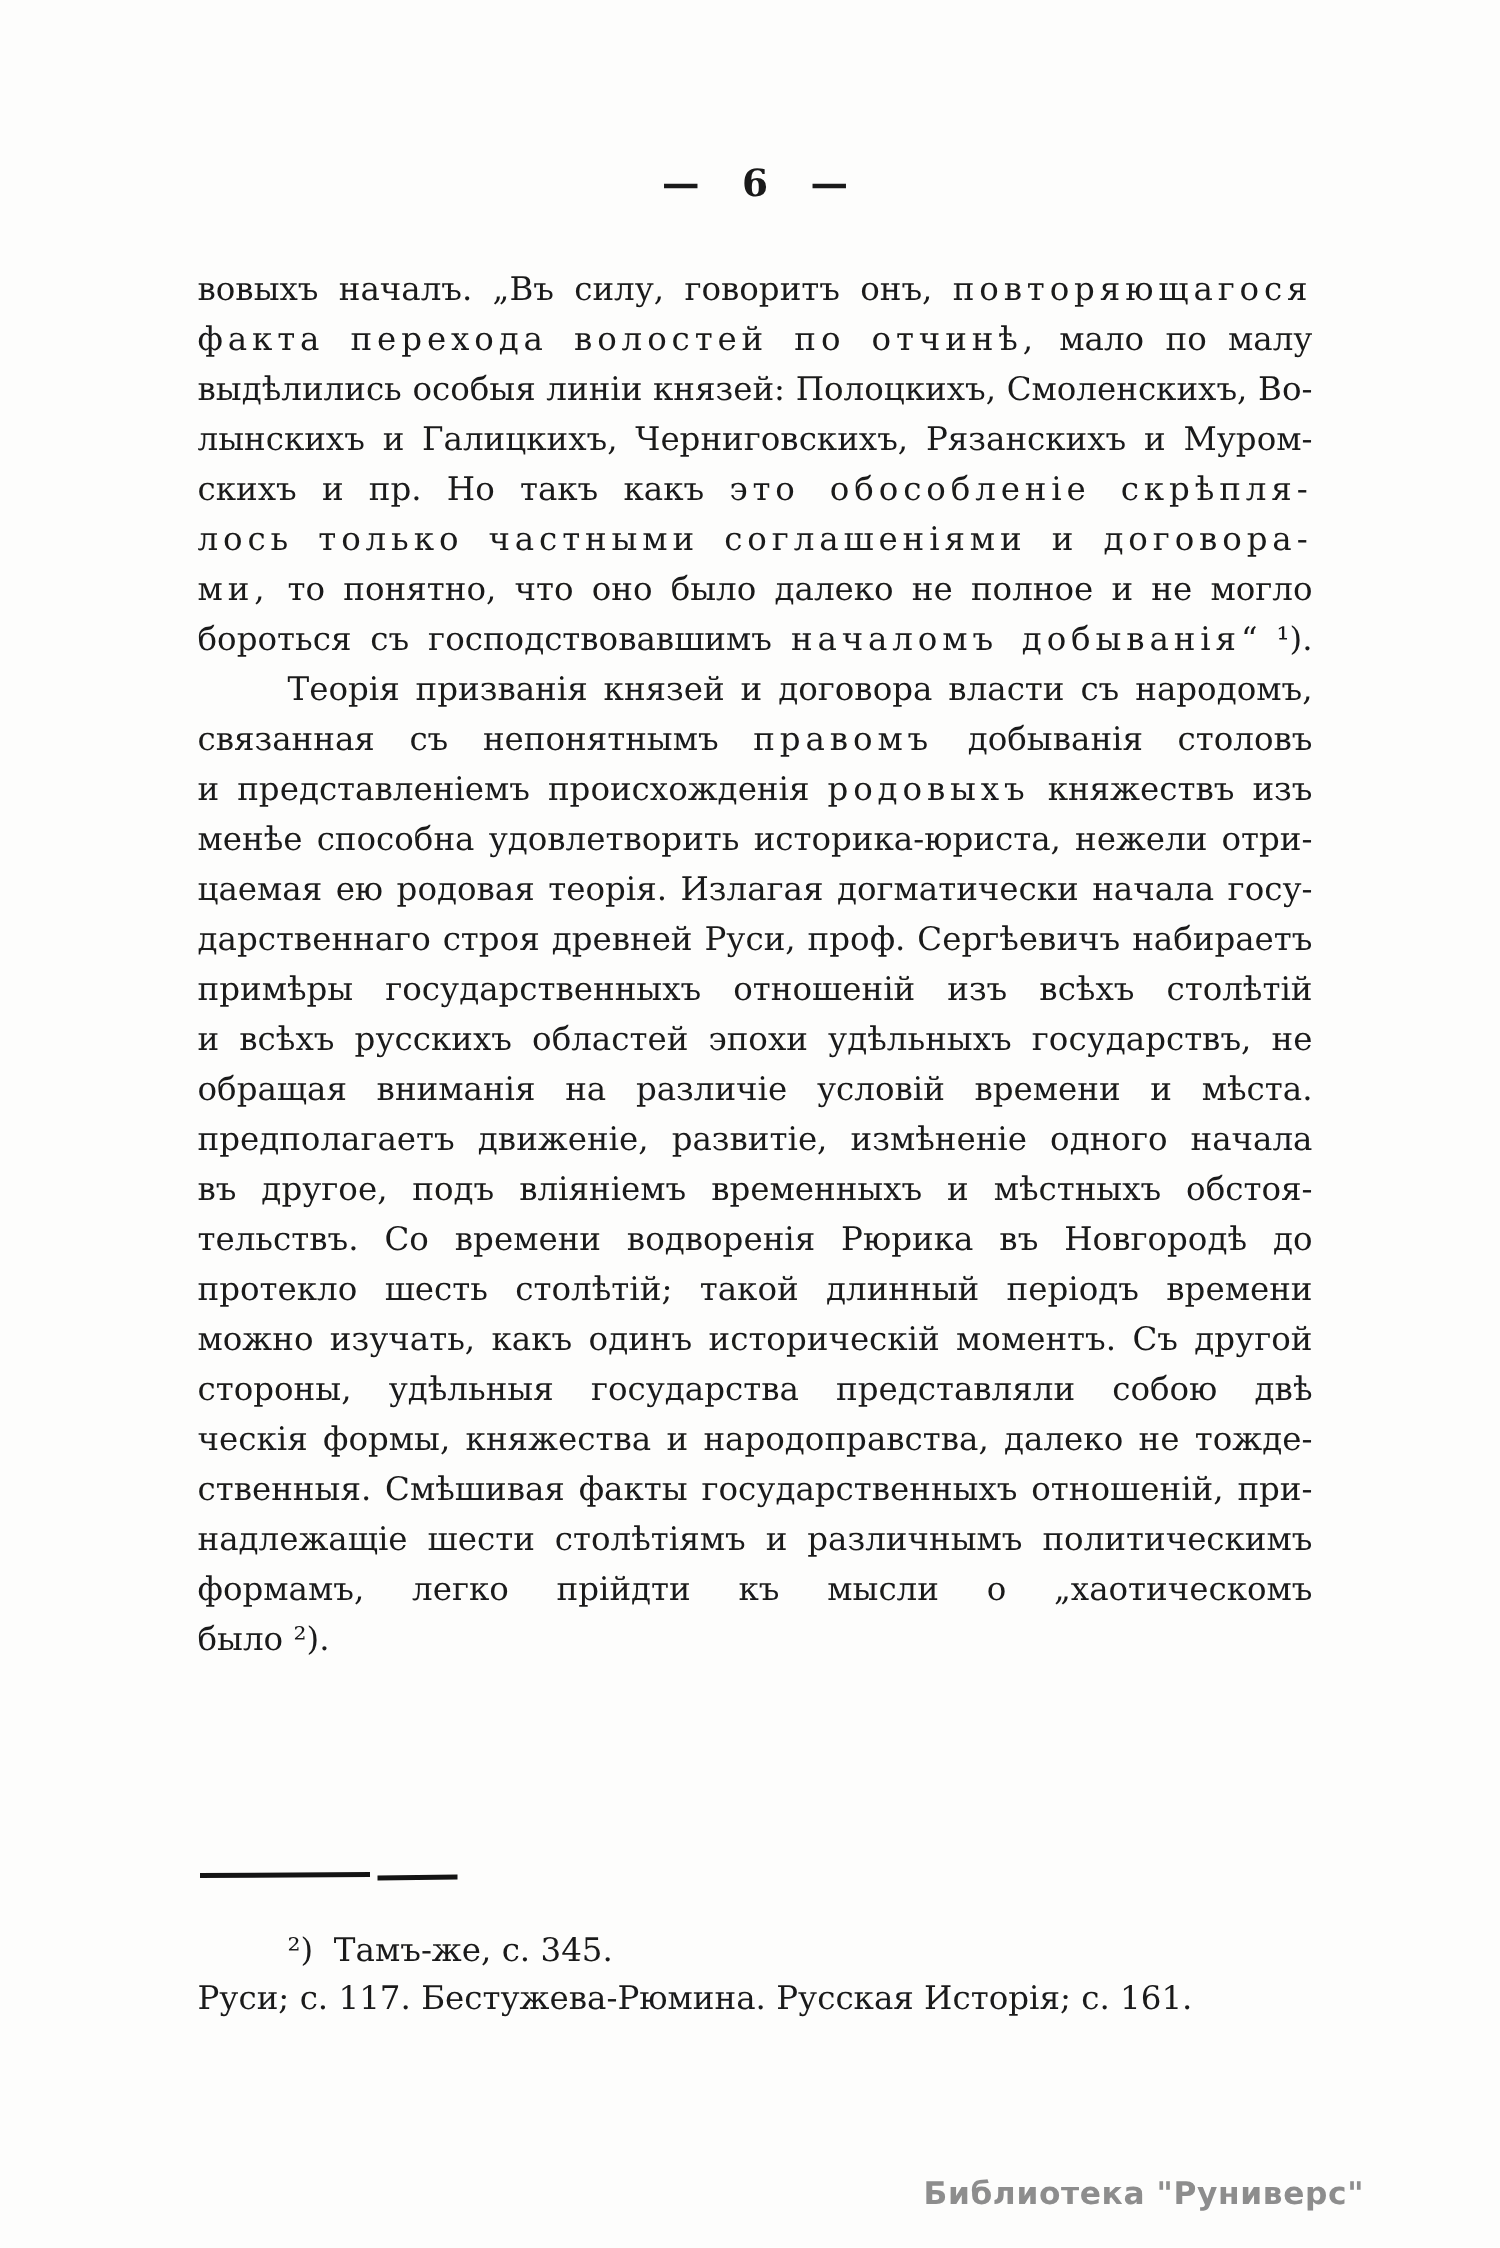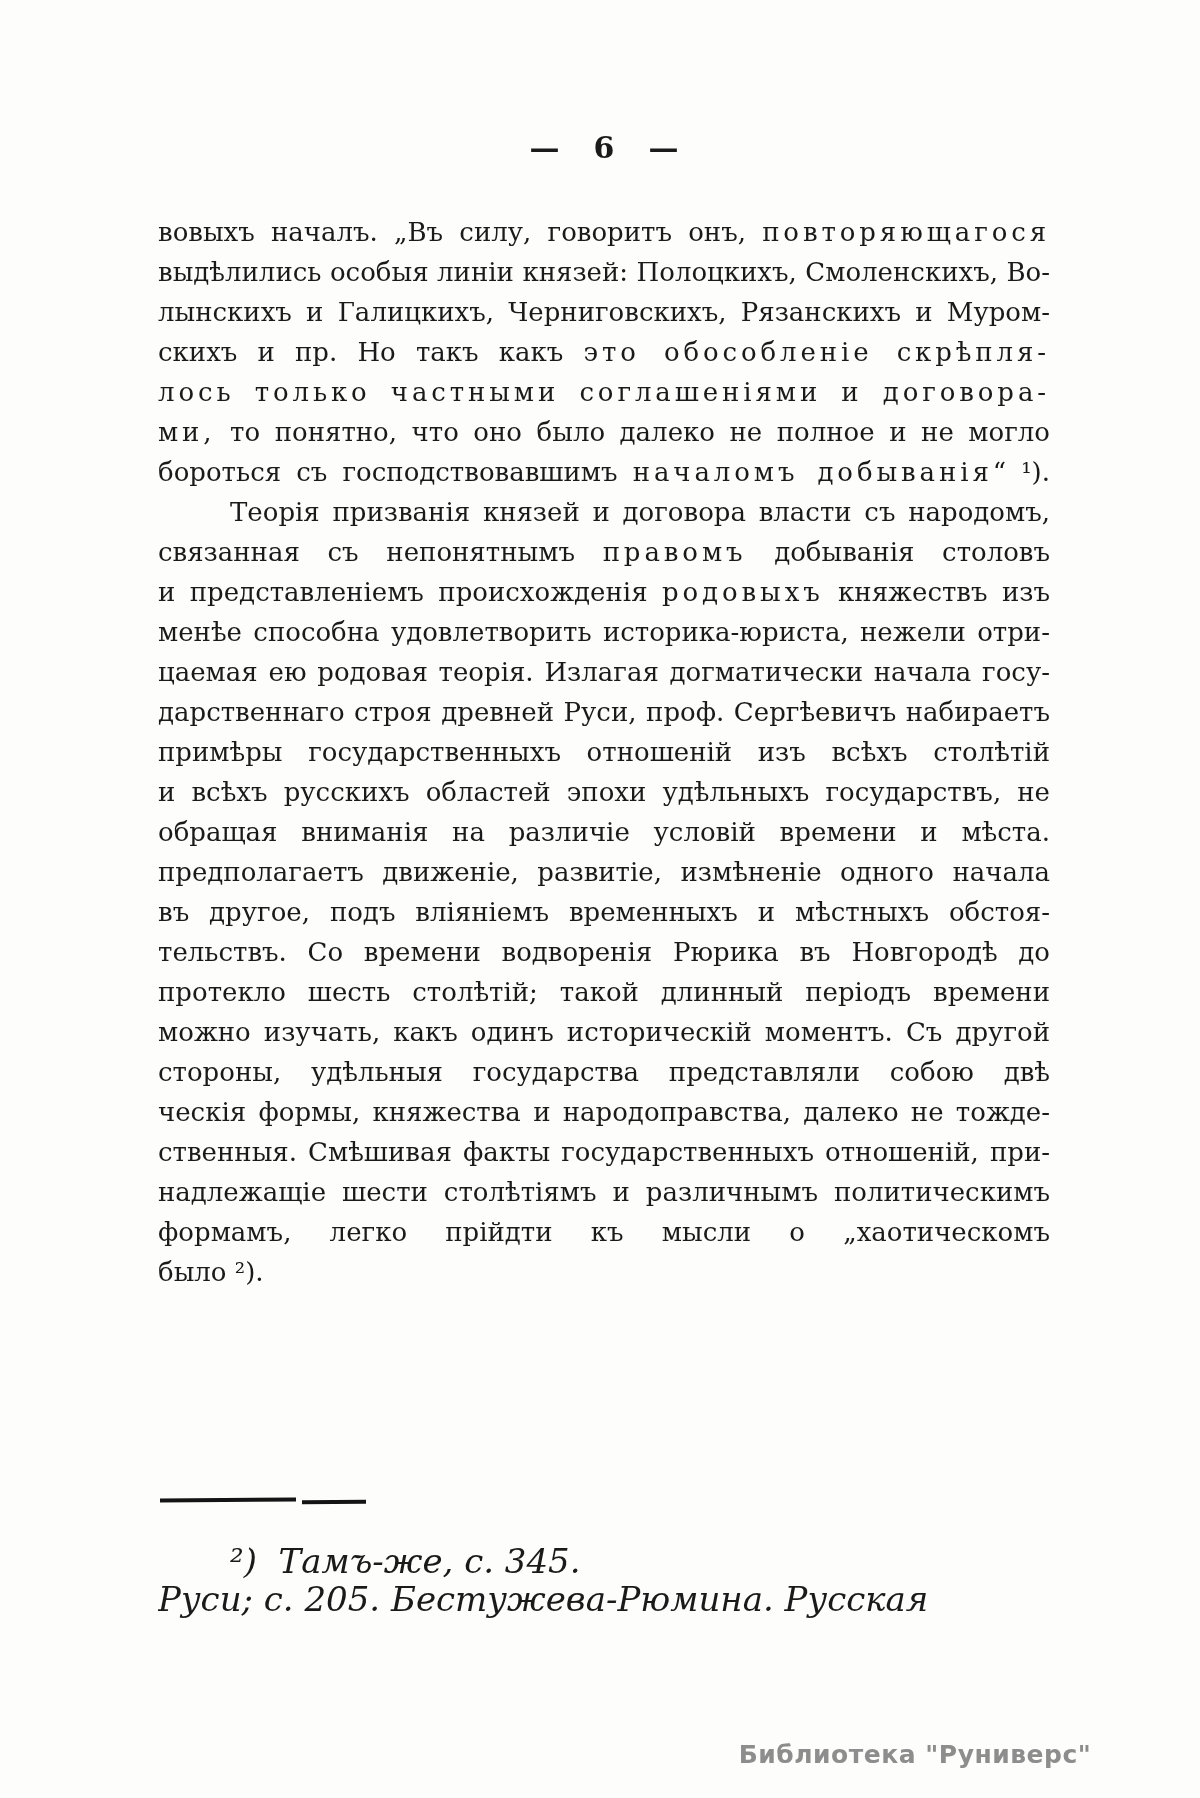--- a/index.html
+++ b/index.html
@@ -27,22 +27,21 @@
     overflow:hidden;
     white-space:normal;
   }
   .line.indent{text-indent:72px;}
   .line.lastline{text-align-last:left;}
   .sp{letter-spacing:0.15em;}
   .fn-rule-1{position:absolute;top:1498px;left:160px;width:136px;height:4px;background:#141414;transform:rotate(-0.4deg);}
   .fn-rule-2{position:absolute;top:1500px;left:302px;width:64px;height:4px;background:#141414;transform:rotate(-0.6deg);}
   .footnotes{
     position:absolute;top:1542px;left:158px;width:892px;
-    font-size:34px;
-    font-style:italic;
+    font-size:26px;
   }
   .fn-line{
     height:38px;line-height:38px;
     overflow:hidden;
   }
   .fn-line.indent{text-indent:72px;}
   .fn-line.justify{text-align:justify;text-align-last:justify;}
   .watermark{
     position:absolute;top:1740px;left:700px;width:430px;
     text-align:center;
@@ -56,20 +55,21 @@
 
 <div class="page">
 
   <div class="page-header">
     <span>—</span><span class="num">6</span><span>—</span>
   </div>
 
   <div class="body-text">
       <div>
         <div class="line"><span>вовыхъ началъ. „Въ силу, говоритъ онъ, </span><span class="sp">повторяющагося</span></div>
+        <div class="line"><span class="sp">факта перехода волостей по отчинѣ,</span><span> мало по малу</span></div>
         <div class="line"><span>выдѣлились особыя линіи князей: Полоцкихъ, Смоленскихъ, Во-</span></div>
         <div class="line"><span>лынскихъ и Галицкихъ, Черниговскихъ, Рязанскихъ и Муром-</span></div>
         <div class="line"><span>скихъ и пр. Но такъ какъ </span><span class="sp">это обособленіе скрѣпля-</span></div>
         <div class="line"><span class="sp">лось только частными соглашеніями и договора-</span></div>
         <div class="line"><span class="sp">ми,</span><span> то понятно, что оно было далеко не полное и не могло</span></div>
         <div class="line"><span>бороться съ господствовавшимъ </span><span class="sp">началомъ добыванія</span><span>“ ¹).</span></div>
       </div>
       <div>
         <div class="line indent"><span>Теорія призванія князей и договора власти съ народомъ,</span></div>
         <div class="line"><span>связанная съ непонятнымъ </span><span class="sp">правомъ</span><span> добыванія столовъ </span></div>
@@ -92,18 +92,18 @@
         <div class="line"><span>формамъ, легко прійдти къ мысли о „хаотическомъ безпорядкѣ“</span></div>
         <div class="line lastline"><span>было ²).</span></div>
       </div>
     </div>
 
   <div class="fn-rule-1"></div>
   <div class="fn-rule-2"></div>
 
   <div class="footnotes">
       <div class="fn-line indent"><span>²)&nbsp;&nbsp;Тамъ-же, с. 345.</span></div>
-      <div class="fn-line"><span>Руси; с. 205. Бестужева-Рюмина. Русская Исторія; с. 161.</span></div>
+      <div class="fn-line"><span>Руси; с. 117. Бестужева-Рюмина. Русская Исторія; с. 161.</span></div>
     </div>
 
   <div class="watermark">Библиотека "Руниверс"</div>
 
 </div>
 
 </body></html>

